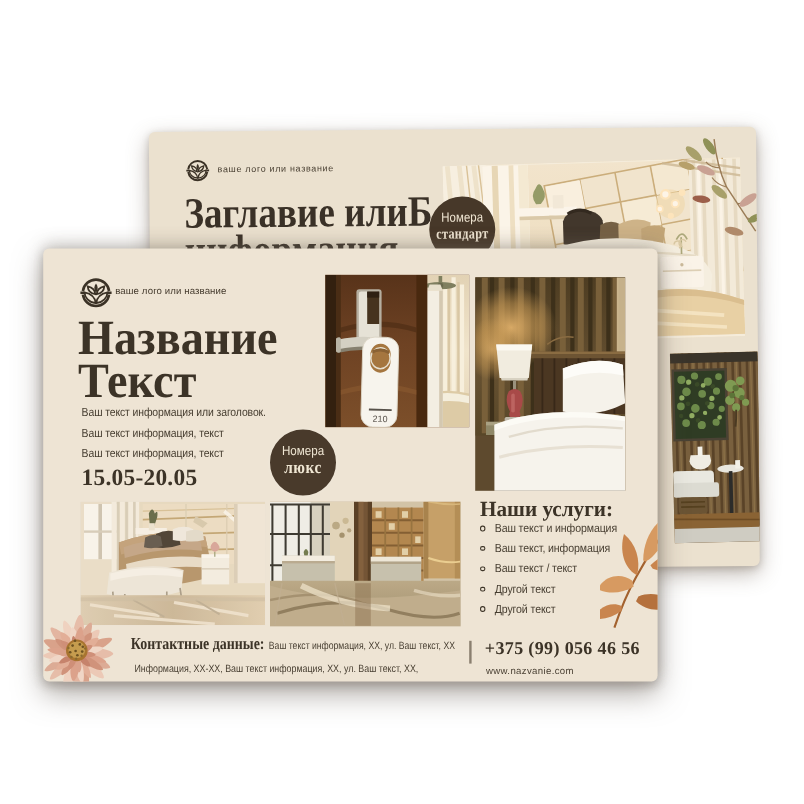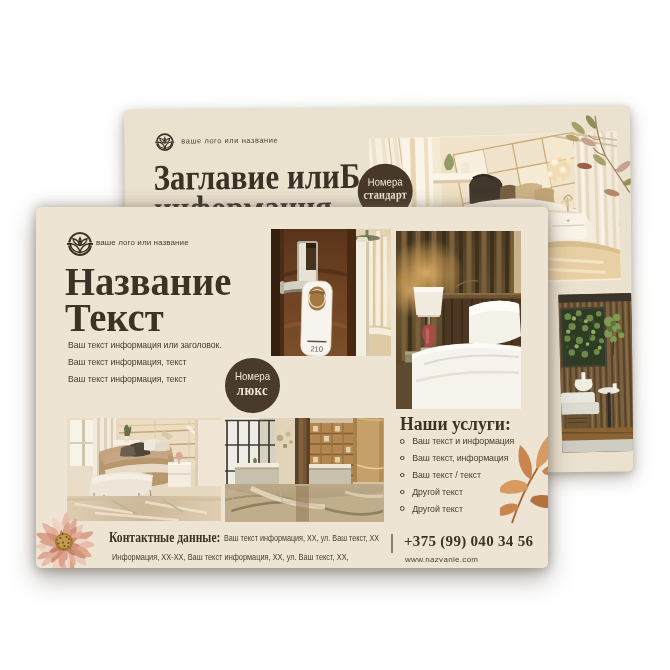--- a/index.html
+++ b/index.html
@@ -239,20 +239,21 @@
       <path d="M13.3 21.6 C19.1 20.9 22.4 17 22.6 12.6 C17.3 13.6 13.7 17 13.3 21.6 Z" stroke-width="1.5"></path>
     </g>
   </svg>
 
   <div id="flogotext" class="abs" style="left:60px;top:31px;font-size:8px;letter-spacing:0.1px;color:#443a2d;">ваше лого или название</div>
 
   <div id="ftitle" class="abs serif" style="left:29px;top:56px;font-size:41px;line-height:36px;font-weight:bold;color:#3c3327;transform:scaleX(0.94);transform-origin:0 0;">Название<br>Текст</div>
 
   <div id="fintro" class="abs" style="left:32px;top:128.5px;font-size:9.8px;line-height:17.3px;letter-spacing:-0.1px;color:#453c2f;transform:scaleX(0.886);transform-origin:0 0;">Ваш текст информация или заголовок.<br>Ваш текст информация, текст<br>Ваш текст информация, текст</div>
 
+  <div id="fdate" class="abs serif" style="left:32px;top:181px;font-size:19.5px;font-weight:bold;color:#3c3327;letter-spacing:0.2px;">15.05-20.05</div>
 
   <div class="abs" style="left:234.5px;top:22px;width:120px;height:127px;overflow:hidden;background:#6b4423;">
     <svg width="120" height="127" viewBox="0 0 120 127">
       <defs>
         <linearGradient id="doorg" x1="0" y1="0" x2="0" y2="1">
           <stop offset="0" stop-color="#58331a"></stop>
             <stop offset="0.45" stop-color="#6e4223"></stop>
             <stop offset="1" stop-color="#7c4f2a"></stop>
         </linearGradient>
         <linearGradient id="intg" x1="0" y1="0" x2="0" y2="1">
@@ -604,17 +605,17 @@
   </svg>
 
   <div id="fclabel" class="abs serif" style="left:72.5px;top:323px;font-size:14px;font-weight:bold;color:#3c3327;transform:scaleX(0.83);transform-origin:0 0;">Контактные данные:</div>
 
   <div id="fcont1" class="abs" style="left:187.5px;top:326px;font-size:8.8px;color:#473e31;white-space:nowrap;transform:scaleX(0.82);transform-origin:0 0;">Ваш текст информация, ХХ, ул. Ваш текст, ХХ</div>
 
   <div id="fcont2" class="abs" style="left:76px;top:345px;font-size:8.8px;color:#473e31;white-space:nowrap;transform:scaleX(0.84);transform-origin:0 0;">Информация, ХХ-ХХ, Ваш текст информация, ХХ, ул. Ваш текст, ХХ,</div>
 
   <div class="abs" style="left:355px;top:327px;width:1.5px;height:19px;background:#8a7f6f;"></div>
 
-  <div id="fphone" class="abs serif" style="left:368px;top:326px;font-size:15px;font-weight:bold;color:#3c3327;letter-spacing:0.3px;">+375 (99) 040 34 56</div>
+  <div id="fphone" class="abs serif" style="left:368px;top:326px;font-size:15px;font-weight:bold;color:#3c3327;letter-spacing:0.3px;">+375 (99) 056 46 56</div>
 
   <div id="fsite" class="abs" style="left:369px;top:348px;font-size:8px;letter-spacing:0.3px;color:#4a4134;text-align:right;">www.nazvanie.com</div>
 
 </div>
 
 </body></html>

